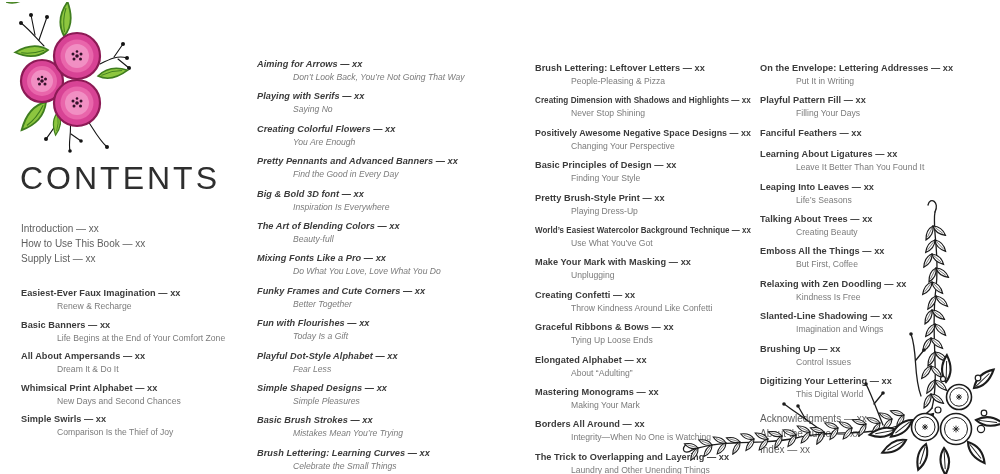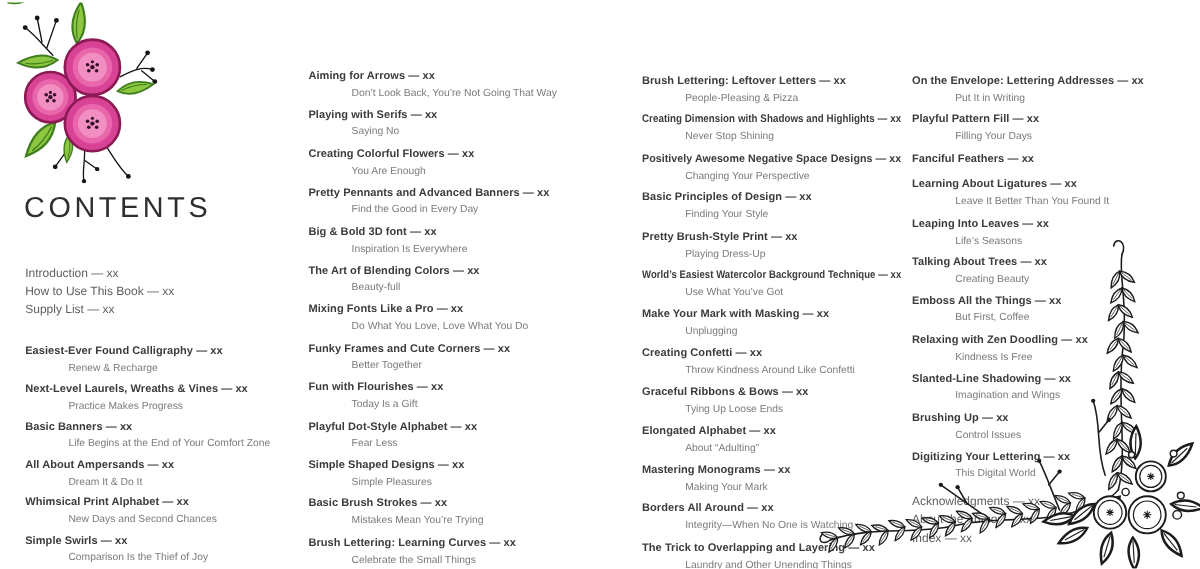--- a/index.html
+++ b/index.html
@@ -1,27 +1,27 @@
 <!DOCTYPE html>
 <html><head>
 <meta charset="utf-8">
 <style>
   html,body { margin:0; padding:0; background:#ffffff; }
   body { width:1000px; height:474px; font-family:"Liberation Sans", sans-serif; }
   .spread { position:relative; width:1000px; height:474px; background:#fff; overflow:hidden; }
 
   .page-title {
     position:absolute; left:20px; top:160px; margin:0;
-    font-size:24px; font-weight:200; letter-spacing:3px;
+    font-size:32px; font-weight:200; letter-spacing:3px;
     color:#2e2e2e; font-family:"Liberation Sans", sans-serif;
   }
 
   .col { position:absolute; white-space:nowrap; }
   #col-0 { left:21px;  top:282px; }
-  #col-1 { left:257px; top:53px;  }
+  #col-1 { left:257px; top:53px;font-style:italic;  }
   #col-2 { left:535px; top:57px;  }
   #col-3 { left:760px; top:57px;  }
 
   .entry { margin-bottom:3.4px; }
   #col-0 .entry { margin-bottom:2.6px; }
   .entry .t {
     font-size:9.2px; font-weight:700; color:#3b3b3b;
     line-height:11px; letter-spacing:0.05px; transform-origin:left center; display:inline-block;
   }
   .entry .s { font-size:8.6px; color:#7b7b7b; line-height:10px; margin-top:1px;padding-left:36px; }
@@ -122,22 +122,21 @@
 
   <h1 class="page-title">CONTENTS</h1>
 
   <div id="front-list" class="plain-list">
       <div class="line">Introduction — xx</div>
       <div class="line">How to Use This Book — xx</div>
       <div class="line">Supply List — xx</div>
     </div>
 
   <div id="col-0" class="col">
-      <div class="entry"><div class="t">Easiest-Ever Found Calligraphy — xx</div><div class="s">Renew &amp; Recharge</div></div>
-      <div class="entry"><div class="t">Next-Level Laurels, Wreaths &amp; Vines — xx</div><div class="s">Practice Makes Progress</div></div>
+      <div class="entry"><div class="t">Easiest-Ever Faux Imagination — xx</div><div class="s">Renew &amp; Recharge</div></div>
       <div class="entry"><div class="t">Basic Banners — xx</div><div class="s">Life Begins at the End of Your Comfort Zone</div></div>
       <div class="entry"><div class="t">All About Ampersands — xx</div><div class="s">Dream It &amp; Do It</div></div>
       <div class="entry"><div class="t">Whimsical Print Alphabet — xx</div><div class="s">New Days and Second Chances</div></div>
       <div class="entry"><div class="t">Simple Swirls — xx</div><div class="s">Comparison Is the Thief of Joy</div></div>
     </div>
   <div id="col-1" class="col">
       <div class="entry"><div class="t">Aiming for Arrows — xx</div><div class="s">Don’t Look Back, You’re Not Going That Way</div></div>
       <div class="entry"><div class="t">Playing with Serifs — xx</div><div class="s">Saying No</div></div>
       <div class="entry"><div class="t">Creating Colorful Flowers — xx</div><div class="s">You Are Enough</div></div>
       <div class="entry"><div class="t">Pretty Pennants and Advanced Banners — xx</div><div class="s">Find the Good in Every Day</div></div>

